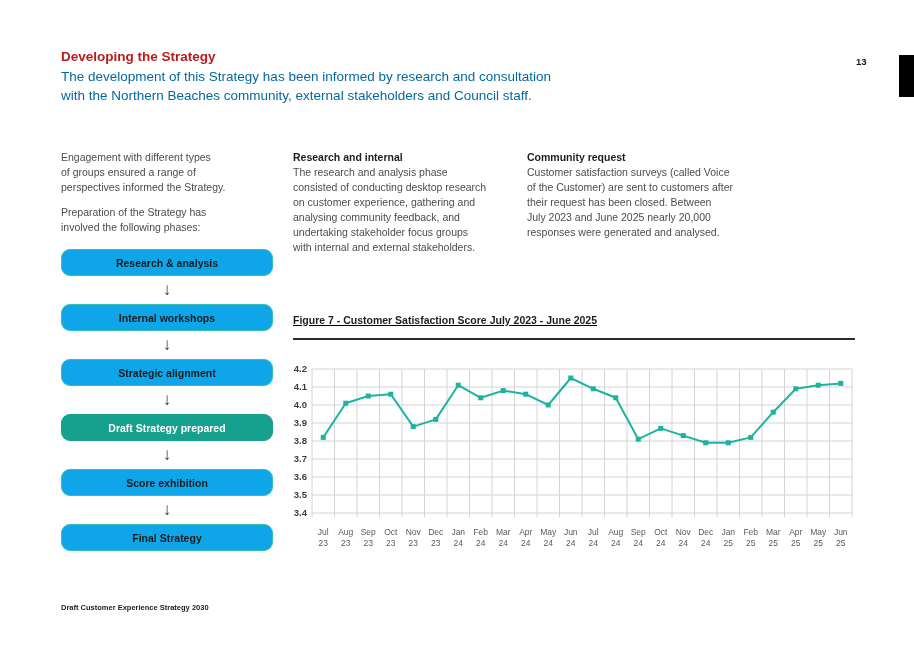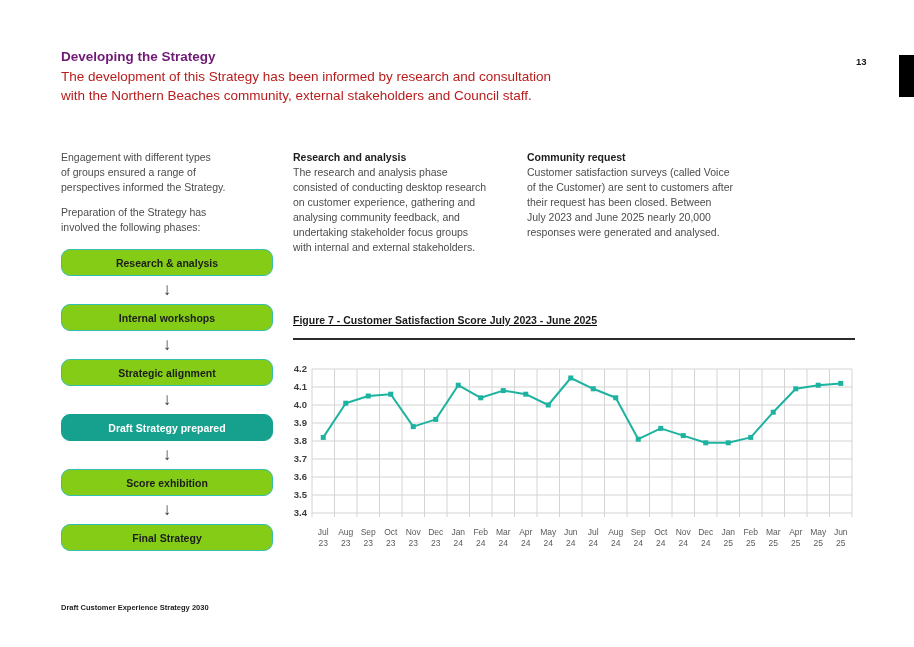--- a/index.html
+++ b/index.html
@@ -8,42 +8,42 @@
   .page {
     position: relative;
     width: 914px;
     height: 647px;
     background: #ffffff;
     overflow: hidden;
   }
 
   
   .header { position: absolute; left: 61px; top: 48px; width: 560px; }
-  .page-title { font-size: 13.5px; font-weight: 700; color: #701a75; line-height: 17px; }
-  .page-subtitle { font-size: 13.5px; font-weight: 400; color: #b91c1c; line-height: 19px; margin-top: 2px; white-space: pre-line; }
+  .page-title { font-size: 13.5px; font-weight: 700; color: #b91c1c; line-height: 17px; }
+  .page-subtitle { font-size: 13.5px; font-weight: 400; color: #0369a1; line-height: 19px; margin-top: 2px; white-space: pre-line; }
 
   .page-number { position: absolute; left: 856px; top: 56px; width: 20px; text-align: left; font-size: 9.5px; font-weight: 700; color: #161616; }
   .page-tab { position: absolute; left: 899px; top: 55px; width: 15px; height: 42px; background: #000000; }
 
   
   .col { position: absolute; top: 150px; font-size: 10.5px; line-height: 15px; color: #4c4c4c; }
   .col-intro { left: 61px; width: 205px; }
   .col-research { left: 293px; width: 220px; }
   .col-feedback { left: 527px; width: 245px; }
   .col p { white-space: pre-line; }
   .col .para-gap { margin-top: 10px; }
   .col-heading { font-size: 10.5px; font-weight: 700; color: #1d1d1b; line-height: 15px; }
 
   
   .flowchart { position: absolute; left: 61px; top: 249px; width: 212px; display: flex; flex-direction: column; }
   .flow-box {
     height: 27px;
     border: 1.5px solid #35bfae;
     border-radius: 9px;
-    background: #84cc16;
+    background: #0ea5e9;
     color: #1d1d1b;
     font-size: 10.5px;
     font-weight: 700;
     display: flex;
     align-items: center;
     justify-content: center;
   }
   .flow-box.filled { background: #16a18f; border-color: #16a18f; color: #ffffff; text-align: center; }
   .flow-arrow { height: 28px; line-height: 28px; text-align: center; font-size: 17px; color: #333333; font-weight: 400; }
 
@@ -72,21 +72,21 @@
 
   <div class="col col-intro">
     <p>Engagement with different types
 of groups ensured a range of
 perspectives informed the Strategy.</p>
     <p class="para-gap">Preparation of the Strategy has
 involved the following phases:</p>
   </div>
 
   <div class="col col-research">
-    <div class="col-heading">Research and analysis</div>
+    <div class="col-heading">Research and internal</div>
     <p>The research and analysis phase
 consisted of conducting desktop research
 on customer experience, gathering and
 analysing community feedback, and
 undertaking stakeholder focus groups
 with internal and external stakeholders.</p>
   </div>
 
   <div class="col col-feedback">
     <div class="col-heading">Community request</div>

